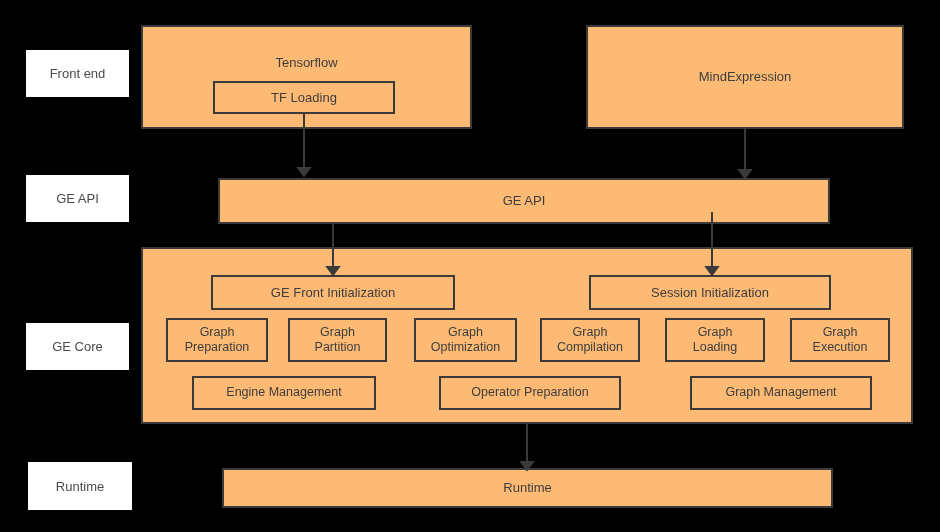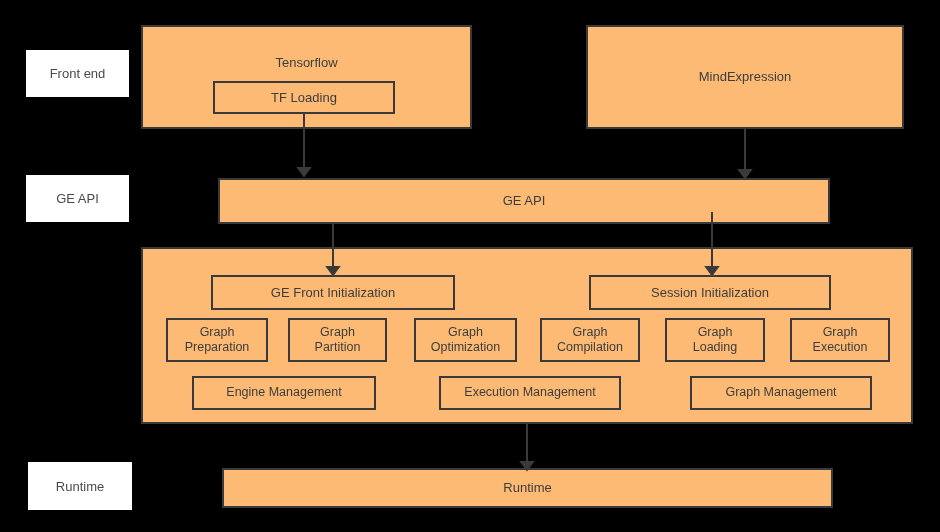--- a/index.html
+++ b/index.html
@@ -106,20 +106,21 @@
     pointer-events: none;
   }
 </style>
 </head>
 <body>
 
 <div id="canvas">
 
   <div class="plain stage-label" id="lbl-frontend">Front end</div>
   <div class="plain stage-label" id="lbl-geapi">GE API</div>
+  <div class="plain stage-label" id="lbl-gecore">GE Core</div>
   <div class="plain stage-label" id="lbl-runtime">Runtime</div>
 
   <div class="box" id="box-tensorflow">
     <div id="tf-title">Tensorflow</div>
   </div>
   <div class="box" id="box-tfadapter">TF Loading</div>
 
   <div class="box" id="box-mindexpr">MindExpression</div>
 
   <div class="box" id="box-geapi-bar">GE API</div>
@@ -130,21 +131,21 @@
   <div class="box" id="box-session-init">Session Initialization</div>
 
   <div class="box small" id="box-graph-preparation">Graph<br>Preparation</div>
   <div class="box small" id="box-graph-partition">Graph<br>Partition</div>
   <div class="box small" id="box-graph-optimization">Graph<br>Optimization</div>
   <div class="box small" id="box-graph-compilation">Graph<br>Compilation</div>
   <div class="box small" id="box-graph-loading">Graph<br>Loading</div>
   <div class="box small" id="box-graph-execution">Graph<br>Execution</div>
 
   <div class="box mgmt" id="box-engine-management">Engine Management</div>
-  <div class="box mgmt" id="box-operator-management">Execution Management</div>
+  <div class="box mgmt" id="box-operator-management">Operator Preparation</div>
   <div class="box mgmt" id="box-graph-management">Graph Management</div>
 
   <div class="box" id="box-runtime-bar">Runtime</div>
 
   <svg id="arrows" viewBox="0 0 940 532" width="940" height="532">
     <defs>
       <marker id="ah" markerWidth="9" markerHeight="9" refX="1.5" refY="4.5" orient="auto" markerUnits="strokeWidth">
         <path d="M0,0.6 L0,8.4 L5.2,4.5 z" fill="#3a3a3a"></path>
       </marker>
     </defs>

